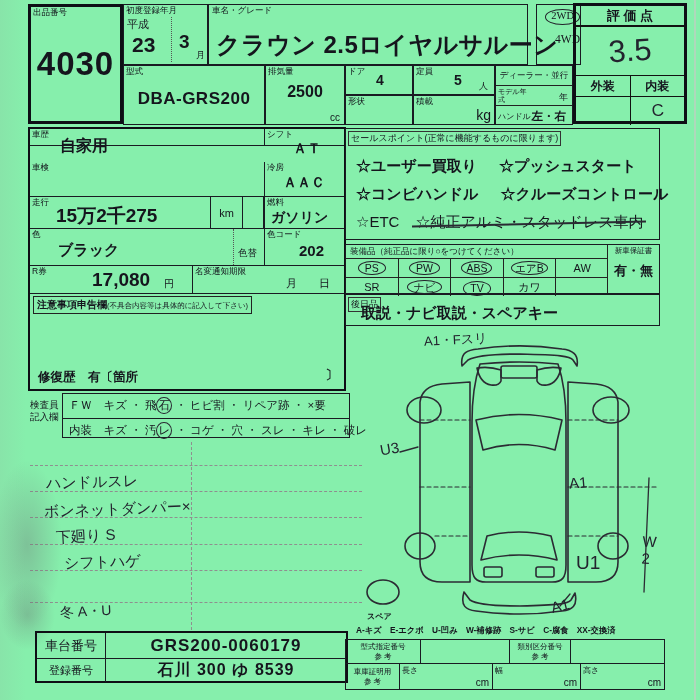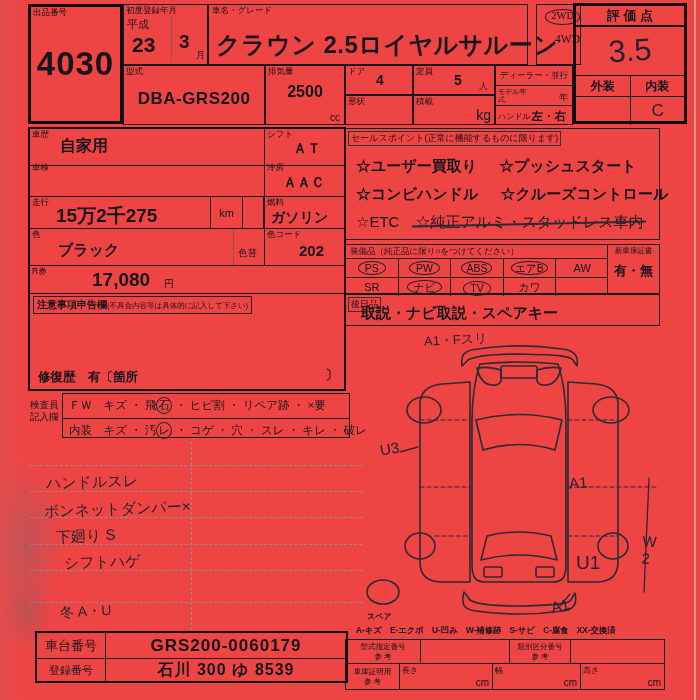--- a/index.html
+++ b/index.html
@@ -1,16 +1,16 @@
 <!DOCTYPE html>
 <html><head>
 <meta charset="utf-8">
 <style>
   html,body{margin:0;padding:0;background:#e9e8e4;font-family:"Liberation Sans",sans-serif;color:#15151d;}
-  #sheet{position:relative;width:700px;height:700px;background:#ef4444;overflow:hidden;}
+  #sheet{position:relative;width:700px;height:700px;background:#86efac;overflow:hidden;}
   .abs{position:absolute;box-sizing:border-box;}
   .bx{border:1.6px solid #1a1a22;}
   .thick{border:3px solid #0e0e15;}
   .lab{font-size:8.5px;line-height:1.15;color:#101018;}
   .ctr{display:flex;align-items:center;justify-content:center;}
   .hw{color:#23232e;white-space:nowrap;}
   .circ{display:inline-block;border:1.6px solid #23232b;border-radius:50%;padding:0 5px 1px;line-height:1.2;}
   .charcirc{display:inline-block;border:1.2px solid #2a2a33;border-radius:50%;padding:0 1px;}
   .dashH{border-top:1.3px dashed #8f8f8f;height:0;}
   .strike{position:relative;display:inline-block;}
@@ -93,21 +93,21 @@
       <span class="abs" style="right:4px;top:5px;font-size:9px;">年</span>
     </div>
     <div style="height:20px;position:relative;">
       <span class="abs" style="left:2px;top:5px;font-size:8px;">ハンドル</span>
       <span class="abs" style="right:6px;top:3px;font-size:11.5px;font-weight:bold;">左・右</span>
     </div>
   </div>
 
   <div class="abs" style="left:28px;top:127px;width:318px;height:264px;border:2.6px solid #0e0e15;">
 
-    <div class="abs" style="left:0;top:0;width:100%;height:37px;border-bottom:1.4px solid #1a1a22;text-decoration:underline;">
+    <div class="abs" style="left:0;top:0;width:100%;height:17px;border-bottom:1.4px solid #1a1a22;text-decoration:underline;">
       <span class="lab" style="position:absolute;left:2px;top:1px;">車歴</span>
       <span class="abs" style="left:30px;top:7px;font-size:16px;font-weight:bold;">自家用</span>
       <div class="abs" style="left:234px;top:0;width:80px;height:100%;border-left:1.4px solid #1a1a22;">
         <span class="lab" style="position:absolute;left:2px;top:1px;">シフト</span>
         <span class="abs" style="left:28px;top:11px;font-size:14px;font-weight:bold;">ＡＴ</span>
       </div>
     </div>
 
     <div class="abs" style="left:0;top:33px;width:100%;height:35px;border-bottom:1.4px solid #1a1a22;">
       <span class="lab" style="position:absolute;left:2px;top:1px;">車検</span>
@@ -136,20 +136,24 @@
       <div class="abs" style="left:234px;top:0;width:80px;height:100%;border-left:1.4px solid #1a1a22;">
         <span class="lab" style="position:absolute;left:2px;top:1px;">色コード</span>
         <span class="abs" style="left:34px;top:13px;font-size:15px;font-weight:bold;">202</span>
       </div>
     </div>
 
     <div class="abs" style="left:0;top:137px;width:100%;height:28px;border-bottom:1.4px solid #1a1a22;">
       <span class="lab" style="position:absolute;left:2px;top:1px;">R券</span>
       <span class="abs" style="left:62px;top:3px;font-size:19px;font-weight:bold;">17,080</span>
       <span class="abs" style="left:134px;top:11px;font-size:10px;">円</span>
+      <div class="abs" style="left:162px;top:0;width:152px;height:100%;border-left:1.4px solid #1a1a22;">
+        <span class="lab" style="position:absolute;left:2px;top:1px;">名変通知期限</span>
+        <span class="abs" style="right:14px;top:10px;font-size:11px;">月　　日</span>
+      </div>
     </div>
 
     <div class="abs" style="left:0;top:165px;width:100%;height:22px;">
       <span style="position:absolute;left:3px;top:2px;border:1px solid #222;padding:1px 3px;font-size:0;white-space:nowrap;"><span style="font-size:10px;font-weight:bold;">注意事項申告欄</span><span style="font-size:7.5px;">(不具合内容等は具体的に記入して下さい)</span></span>
     </div>
 
     <span class="abs" style="left:8px;top:240px;font-size:12.5px;font-weight:bold;">修復歴　有〔箇所</span>
     <span class="abs" style="right:6px;top:238px;font-size:12.5px;font-weight:bold;">〕</span>
   </div>
 

